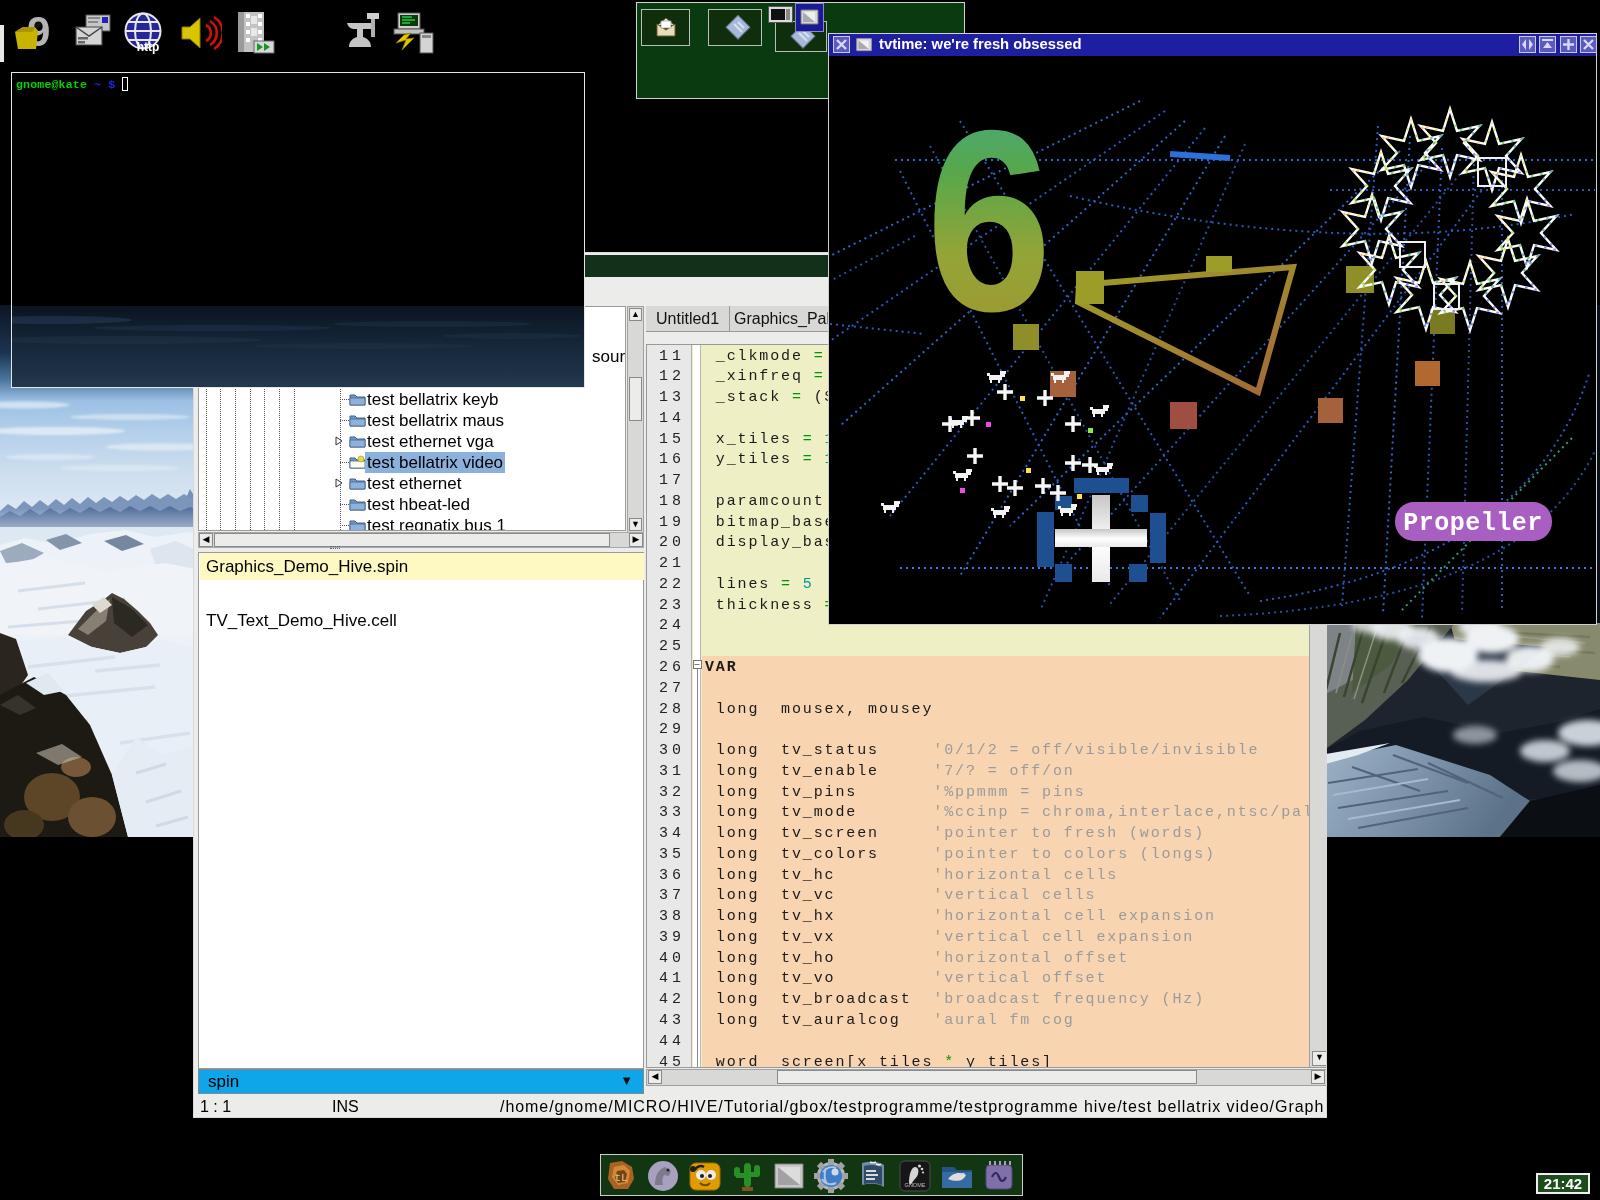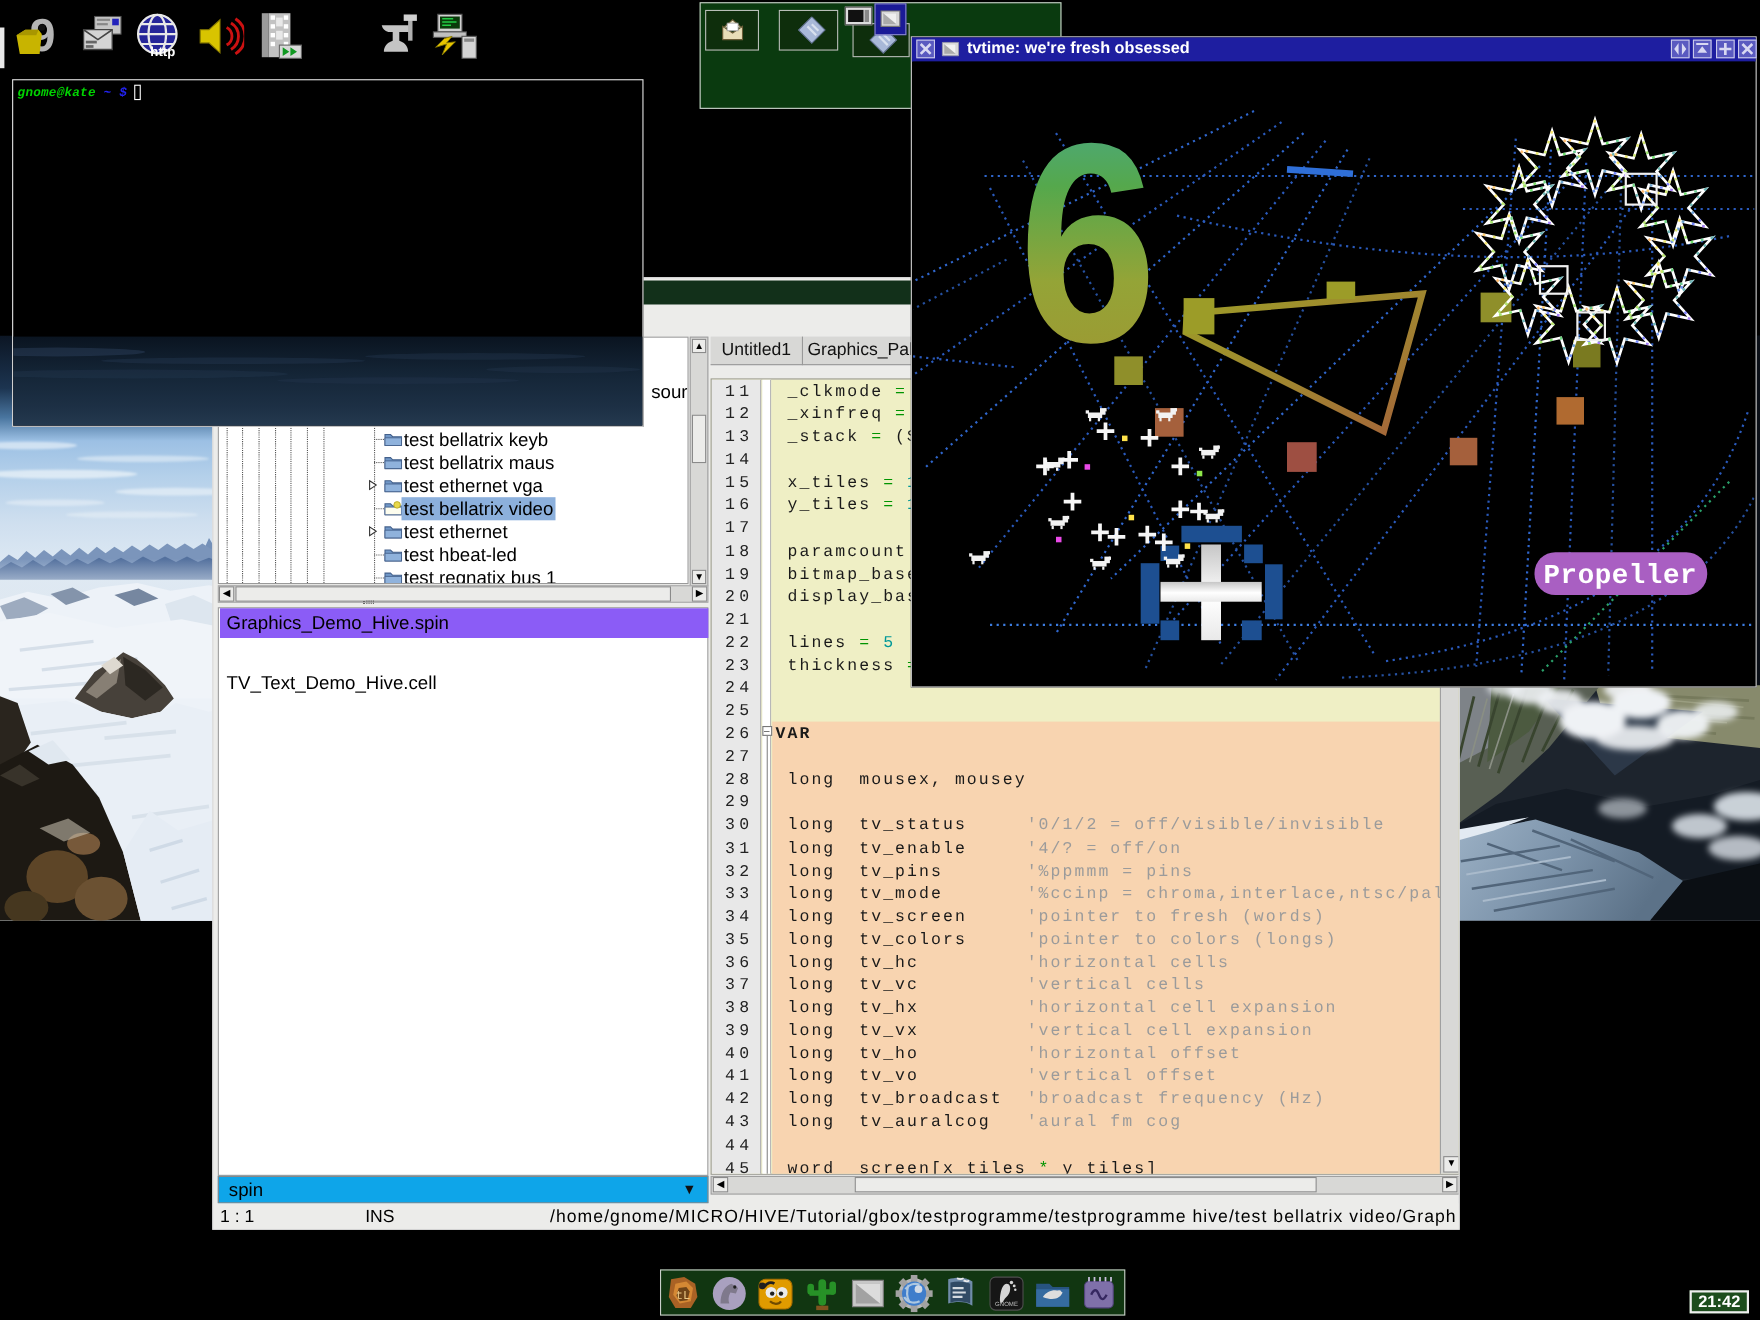--- a/index.html
+++ b/index.html
@@ -38,21 +38,21 @@
   .tn{color:#009898;}
   #foldline{position:absolute;left:50px;top:321px;width:0;height:403px;border-left:1px solid #888;}
   #foldbox{position:absolute;left:45.5px;top:315px;width:9px;height:9px;border:1px solid #777;background:#fff;font-size:9px;line-height:7px;text-align:center;color:#333;}
   #vscroll{position:absolute;left:662px;top:0px;width:19px;height:724px;background:#d8d8d6;border-left:1px solid #a0a0a0;}
   #hscroll2{left:452px;top:816px;width:681px;height:17px;background:#d8d8d6;border:1px solid #a0a0a0;}
   .sbtn{position:absolute;background:#ececea;border:1px solid #8a8a8a;font-size:9px;color:#000;text-align:center;}
   
   #greenwin{left:636px;top:2px;width:329px;height:97px;background:#0a3a0f;border:1px solid #cfd4cf;z-index:24;}
   .gbox{position:absolute;background:#0e2e0c;border:1px solid #b8beb8;}
   
-  #term{left:11px;top:72px;width:574px;height:316px;background:#000;border:1px solid #e5e5e5;z-index:30;font-family:"Liberation Mono",monospace;font-style:italic;}
+  #term{left:11px;top:72px;width:574px;height:316px;background:#000;border:1px solid #e5e5e5;z-index:30;font-family:"Liberation Mono",monospace;}
   #termsky{position:absolute;left:0;top:233px;width:572px;height:81px;background:linear-gradient(180deg,#0a1420 0%,#152638 45%,#1d3045 80%,#24394f 100%);overflow:hidden;}
   
   #tvtime{left:828px;top:33px;width:769px;height:592px;background:#000;border:1px solid #d0d0d0;z-index:40;}
   #tvtitle{position:absolute;left:0;top:0;width:767px;height:22px;background:#1e1ea0;}
   .tvbtn{position:absolute;top:2px;width:17px;height:17px;background:#5a5ac0;border:1px solid #c9c9ea;}
   
   #taskbar{left:600px;top:1154px;width:423px;height:42px;background:#113611;border:1px solid #c9cec9;z-index:50;}
   #taskbar svg{filter:brightness(0.92);}
   #clock{left:1536px;top:1173px;width:54px;height:21px;background:#1d4d1d;border:2px solid #efefef;z-index:50;color:#fff;font-weight:bold;font-size:15px;text-align:center;line-height:17px;}
 </style>
@@ -313,21 +313,21 @@
     <div class="sbtn" style="left:1px;top:211px;width:13px;height:13px;">▼</div>
     <div style="position:absolute;left:1px;top:70px;width:13px;height:44px;background:#ececea;border:1px solid #8a8a8a;"></div>
   </div>
   <div class="abs" id="treehs">
     <div class="sbtn" style="left:0px;top:0px;width:14px;height:14px;">◀</div>
     <div class="sbtn" style="right:0px;top:0px;width:14px;height:14px;">▶</div>
     <div style="position:absolute;left:15px;top:0px;width:396px;height:14px;background:#ececea;border:1px solid #8a8a8a;"></div>
   </div>
   <div class="abs" style="left:136px;top:293px;width:10px;height:3px;border-top:1px dotted #666;border-bottom:1px dotted #666;"></div>
   <div class="abs" id="flist">
-    <div class="frow" style="top:0px;background:#8b5cf6;">Graphics_Demo_Hive.spin</div>
+    <div class="frow" style="top:0px;background:#fef9c3;">Graphics_Demo_Hive.spin</div>
     <div class="frow" style="top:54px;">TV_Text_Demo_Hive.cell</div>
   </div>
   <div class="abs" id="combo">
       <span style="position:absolute;left:9px;top:2px;font-size:17px;">spin</span>
     <span style="position:absolute;right:10px;top:3px;font-size:13px;color:#111;">▼</span>
   </div>
   <div class="abs" id="status">
     <span style="position:absolute;left:6px;top:4px;">1 : 1</span>
     <span style="position:absolute;left:138px;top:4px;">INS</span>
     <span style="position:absolute;left:306px;top:4px;white-space:nowrap;letter-spacing:0.95px;">/home/gnome/MICRO/HIVE/Tutorial/gbox/testprogramme/testprogramme hive/test bellatrix video/Graph</span>
@@ -388,21 +388,21 @@
 
  lines <span class="ge">=</span> <span class="tn">5</span>
  thickness <span class="ge">=</span> <span class="tn">2</span>
 
 
 <b>VAR</b>
 
  long  mousex, mousey
 
  long  tv_status     <span class="cg">'0/1/2 = off/visible/invisible</span>
- long  tv_enable     <span class="cg">'4/? = off/on</span>
+ long  tv_enable     <span class="cg">'7/? = off/on</span>
  long  tv_pins       <span class="cg">'%ppmmm = pins</span>
  long  tv_mode       <span class="cg">'%ccinp = chroma,interlace,ntsc/pal</span>
  long  tv_screen     <span class="cg">'pointer to fresh (words)</span>
  long  tv_colors     <span class="cg">'pointer to colors (longs)</span>
  long  tv_hc         <span class="cg">'horizontal cells</span>
  long  tv_vc         <span class="cg">'vertical cells</span>
  long  tv_hx         <span class="cg">'horizontal cell expansion</span>
  long  tv_vx         <span class="cg">'vertical cell expansion</span>
  long  tv_ho         <span class="cg">'horizontal offset</span>
  long  tv_vo         <span class="cg">'vertical offset</span>

